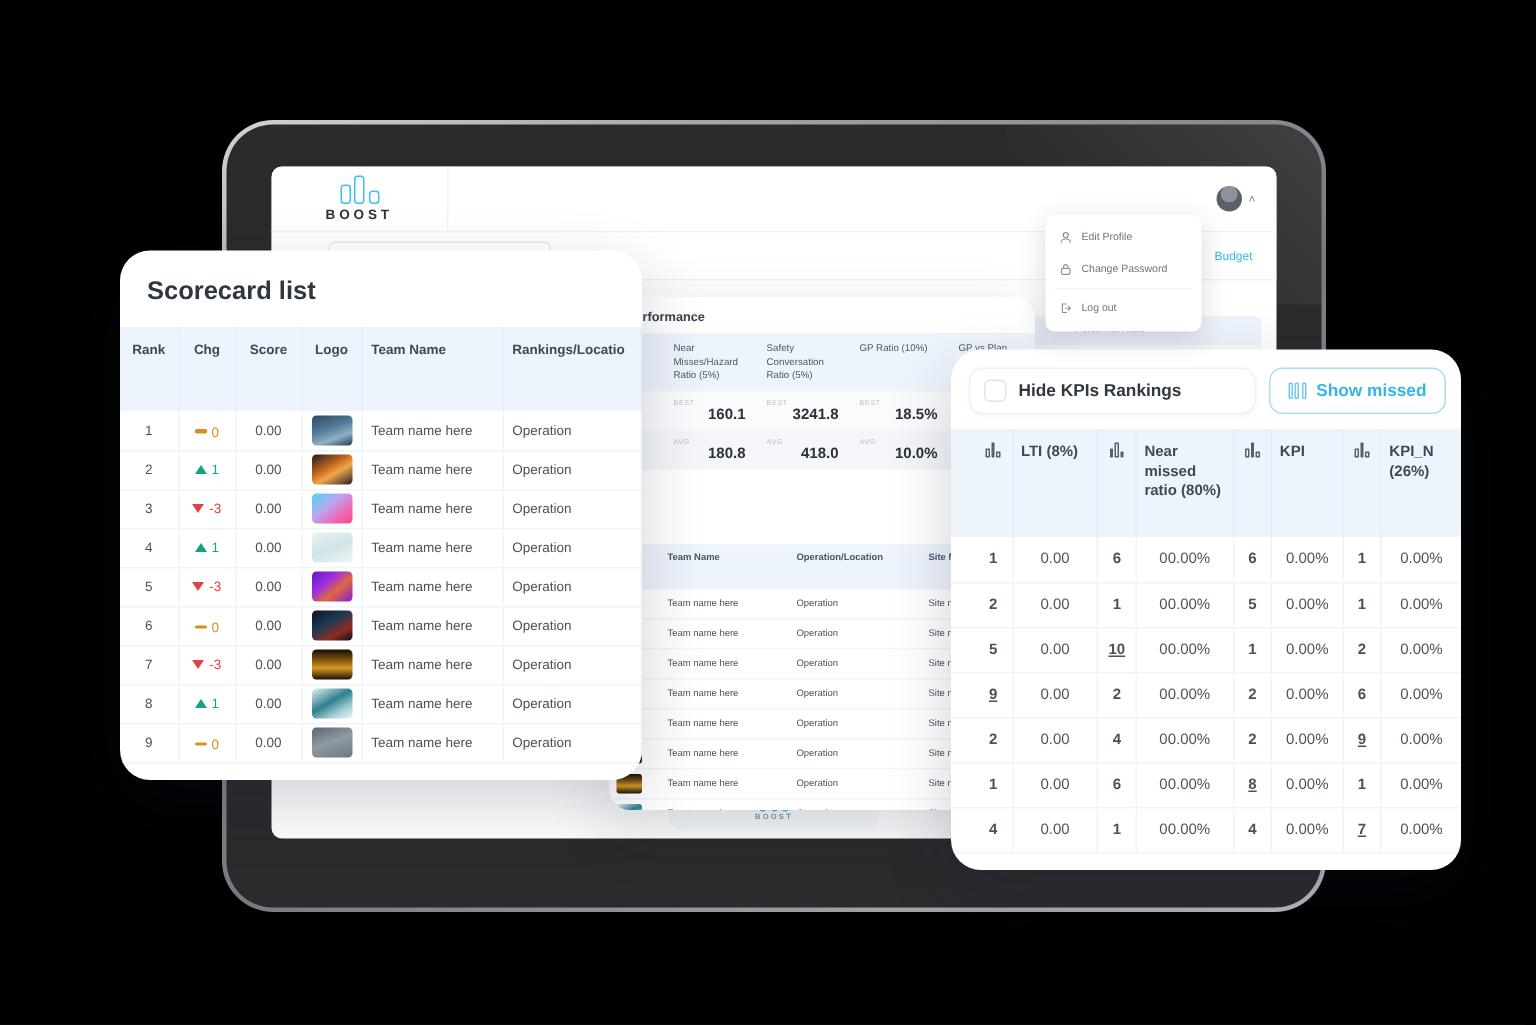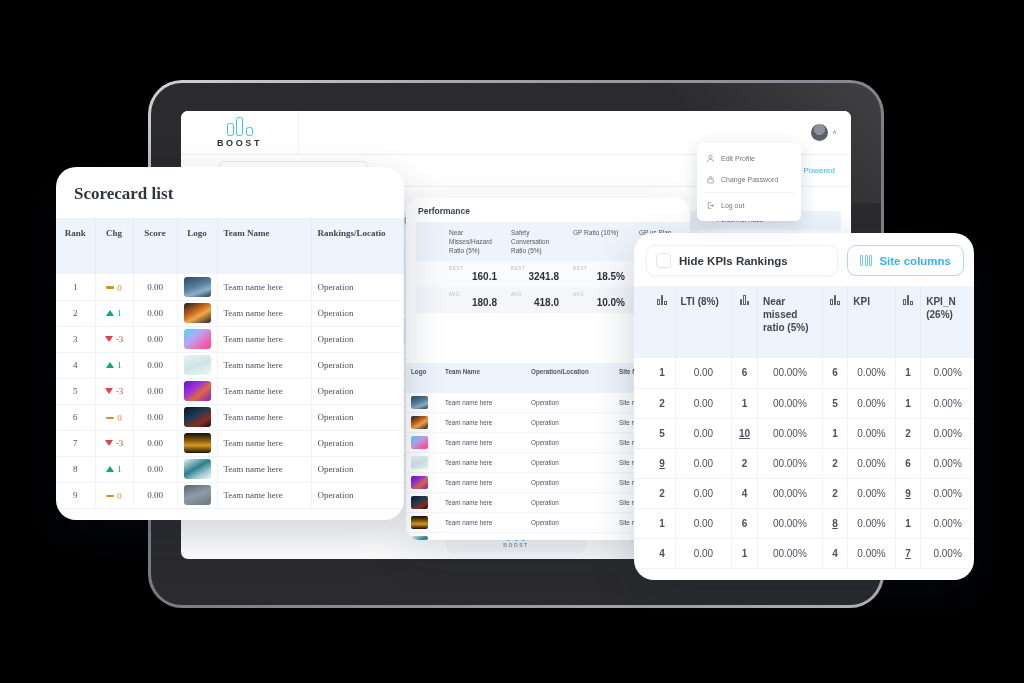--- a/index.html
+++ b/index.html
@@ -145,25 +145,25 @@
   .pm-val { font-size: 10px; font-weight: 700; color: #2b323b; text-align: right; }
   .pm-tbl { width: 100%; border-collapse: collapse; }
   .pm-tbl th {
     background: #eef4fc; font-size: 6.3px; color: #4d5665; font-weight: 600;
     text-align: left; padding: 5px 5px; height: 30px; vertical-align: top;
   }
   .pm-tbl td { font-size: 6.3px; color: #4b535e; padding: 3px 5px; border-bottom: 1px solid #f2f5f9; }
 
   
   .panel-left {
-    position: absolute; left: 56px; top: 167px;
+    position: absolute; left: 80px; top: 167px;
     width: 348px; height: 353px;
     background: #fff; border-radius: 20px;
     box-shadow: 0 16px 44px rgba(20,30,55,.20);
-    overflow: hidden; z-index: 25; font-family: Liberation Serif, serif;
+    overflow: hidden; z-index: 25;
   }
   .pl-title { font-size: 17px; font-weight: 700; color: #2e3640; padding: 17px 0 14px 18px; }
   .sc-tbl { width: 100%; border-collapse: collapse; }
   .sc-tbl th {
     background: #eef4fc; font-size: 9px; color: #3f4854; font-weight: 600;
     padding: 10px 6px; height: 56px; vertical-align: top; text-align: center;
     border-right: 1px solid #e3ebf6;
   }
   .sc-tbl th.l { text-align: left; }
   .sc-tbl td {
@@ -246,21 +246,21 @@
             </div>
           </div>
         </div>
 
         <div class="app-subbar">
           <div class="collapse-btn">«</div>
           <div class="league-select">
             <span>Select League</span>
             <span>▾</span>
           </div>
-          <span class="refresh-link">Powered</span>
+          <span class="refresh-link">Budget</span>
         </div>
 
         <div class="app-body">
           <div class="perf-title">Performance</div>
 
           <div class="metric-head">
             <div>Near Misses/Hazard Ratio (5%)</div>
             <div>Safety Conversation Ratio (5%)</div>
             <div>GP Ratio (10%)</div>
             <div>GP vs Plan (Budget)</div>
@@ -750,39 +750,39 @@
       <div class="chk-pill">
         <span class="chk-box"></span>
         <span class="chk-lbl">Hide KPIs Rankings</span>
       </div>
       <div class="show-cols">
         <span class="cols-ico">
             <i></i>
             <i></i>
             <i></i>
           </span>
-        <span>Site columns</span>
+        <span>Show missed</span>
       </div>
     </div>
     <table class="kpi-tbl">
       <thead>
           <tr>
         <th style="width:16px;border-right:none"></th>
         <th class="ico-col"><span class="bar-ico">
                 <i class="bi1"></i>
                 <i class="bi2"></i>
                 <i class="bi3"></i>
               </span></th>
         <th style="width:58px">LTI (8%)</th>
         <th class="ico-col"><span class="bar-ico">
                 <i class="bi1"></i>
                 <i class="bi2"></i>
                 <i class="bi3"></i>
               </span></th>
-        <th style="width:66px">Near missed ratio (5%)</th>
+        <th style="width:66px">Near missed ratio (80%)</th>
         <th class="ico-col"><span class="bar-ico">
                 <i class="bi1"></i>
                 <i class="bi2"></i>
                 <i class="bi3"></i>
               </span></th>
         <th style="width:48px">KPI</th>
         <th class="ico-col"><span class="bar-ico">
                 <i class="bi1"></i>
                 <i class="bi2"></i>
                 <i class="bi3"></i>

